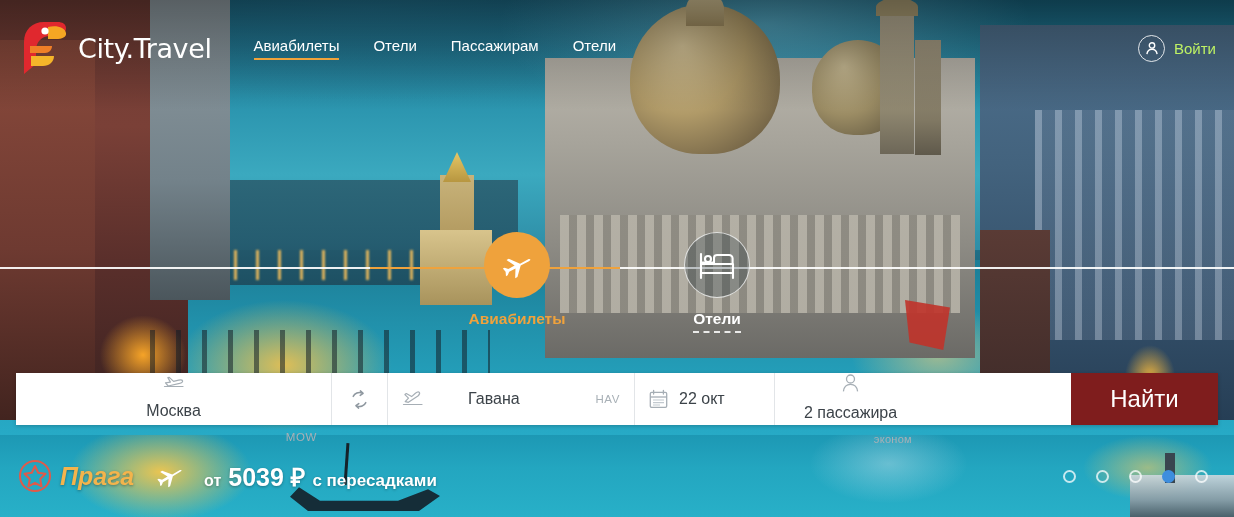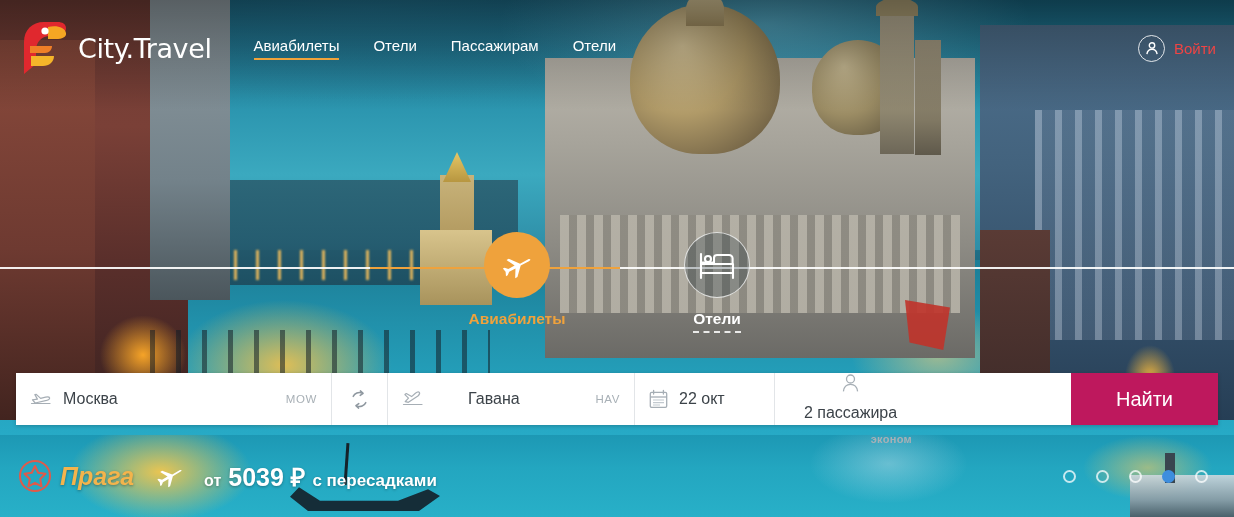--- a/index.html
+++ b/index.html
@@ -161,21 +161,21 @@
     color:#ffffff; font-size:15px; text-decoration:none; padding-bottom:5px;
     position:relative; white-space:nowrap;
   }
   .nav-item.active{ color:#ffffff; }
   .nav-item.active::after{
     content:""; position:absolute; left:0; right:0; bottom:-1px; height:2px;
     background:#f0a33a;
   }
   .login{
     margin-left:auto; display:flex; align-items:center; gap:9px;
-    color:#ef4444; font-size:15px; cursor:pointer;
+    color:#bef264; font-size:15px; cursor:pointer;
   }
   .login-ic{
     width:27px; height:27px; border:1.6px solid rgba(255,255,255,.85); border-radius:50%;
     display:flex; align-items:center; justify-content:center;
   }
 
   
   .hr-line{
     position:absolute; left:0; top:267px; width:1234px; height:2px;
     background:rgba(255,255,255,.92); z-index:12;
@@ -211,31 +211,31 @@
     box-shadow:0 1px 4px rgba(0,0,0,.22);
   }
   .fld{
     display:flex; align-items:center; position:relative; height:100%;
     padding:0 14px; gap:11px;
   }
   .fld + .fld{ border-left:1px solid #e2e5e8; }
   .fld-ic{ flex:0 0 auto; display:flex; align-items:center; color:#9aa3ab; }
   .fld-val{ font-size:16px; color:#3c4349; white-space:nowrap; }
   .fld-code{ font-size:11.5px; color:#a8b0b6; letter-spacing:.6px; margin-left:auto; padding-left:16px; }
-  .f-from{ width:315px; }
+  .f-from{ width:315px;flex-direction:column; }
   .f-swap{ width:56px; justify-content:center; border-left:1px solid #e2e5e8; cursor:pointer; }
   .f-to{ width:247px;gap:44px; }
   .f-d1{ width:140px; }
   .f-d2{ width:140px; }
   .f-pax{ width:152px;flex-direction:column; }
-  .pax-class{ font-size:11px; color:#a8b0b6; letter-spacing:.3px; margin-left:auto; padding-left:10px;font-weight:bold; }
+  .pax-class{ font-size:11px; color:#a8b0b6; letter-spacing:.3px; margin-left:auto; padding-left:10px; }
   .btn-search{
-    margin-left:auto; width:147px; background:#be185d; color:#fff;
+    margin-left:auto; width:147px; background:#7f1d1d; color:#fff;
     display:flex; align-items:center; justify-content:center;
-    font-size:20px; cursor:pointer; border:none;
+    font-size:24px; cursor:pointer; border:none;
     font-family:"Liberation Sans", sans-serif;
   }
 
   
   .promo{
     position:absolute; left:0; top:435px; width:1234px; height:82px;
     overflow:hidden;
     background:
       radial-gradient(ellipse 130px 70px at 13% 45%, rgba(255,200,70,.9), rgba(255,190,50,0) 70%),
       radial-gradient(ellipse 110px 55px at 72% 35%, rgba(235,240,245,.35), rgba(235,240,245,0) 72%),

